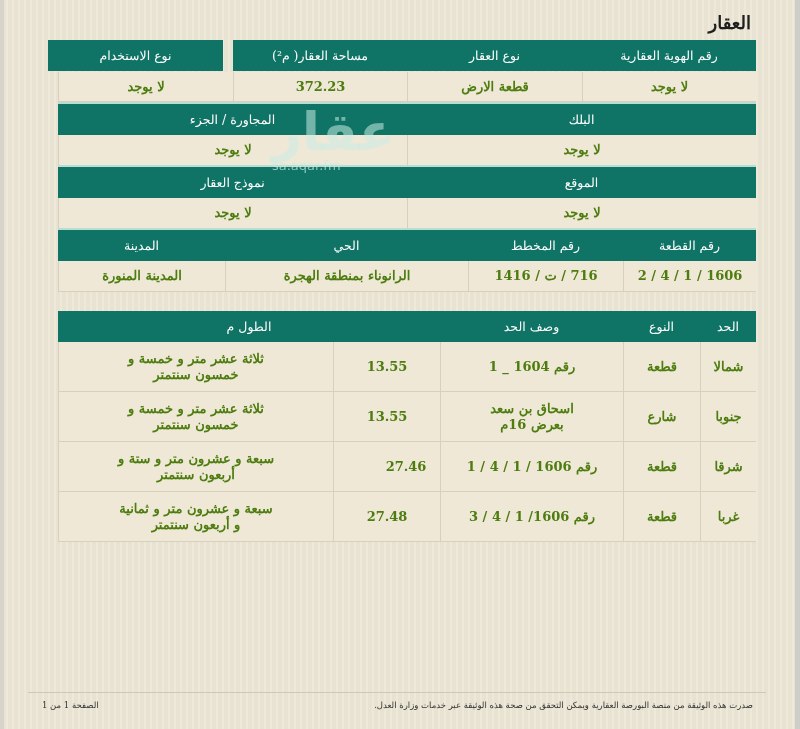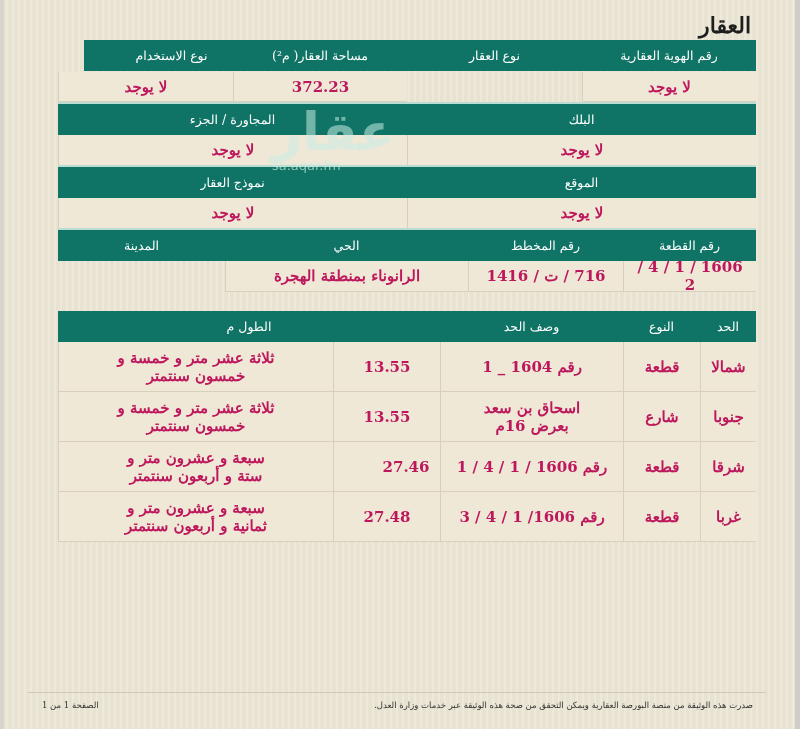--- a/index.html
+++ b/index.html
@@ -13,33 +13,33 @@
   .page {
     position: absolute; left: 0; top: 0; width: 795px; height: 729px;
     background: #ece6d5;
     background-image: repeating-linear-gradient(90deg, rgba(255,255,255,0.10) 0px, rgba(255,255,255,0.10) 2px, rgba(0,0,0,0.015) 2px, rgba(0,0,0,0.015) 6px);
   }
   .edge-left { position: absolute; left: 0; top: 0; width: 4px; height: 729px; background: #d8d4cb; }
   .edge-right { position: absolute; left: 795px; top: 0; width: 5px; height: 729px; background: #cfcdc9; }
 
   .section-title {
     position: absolute; right: 44px; top: 12px;
-    font-size: 22px; font-weight: bold; direction: rtl;
+    font-size: 18px; font-weight: bold; direction: rtl;
   }
 
   .grid { position: absolute; left: 58px; width: 698px; direction: rtl; }
   .hdr {
     position: absolute; height: 31px; background: #0f7465;
     color: #ffffff; font-size: 12.5px; display: flex; align-items: center; justify-content: center;
   }
   .cell {
-    position: absolute; background: #efe8d7; font-size: 15px; font-weight: bold;
+    position: absolute; background: #efe8d7; font-size: 13px; font-weight: bold;
     display: flex; align-items: center; justify-content: center; text-align: center;
     border-left: 1px solid #d8d0bd; border-bottom: 1px solid #d8d0bd;
-    line-height: 1.2; padding: 0 6px; color: #be185d;
+    line-height: 1.2; padding: 0 6px; color: #4d7c0f;
   }
   .sep { position: absolute; height: 2px; background: #b9dcd3; left: 0; width: 698px; }
 
   .watermark {
     position: absolute; left: 272px; top: 104px; width: 140px; height: 90px;
     pointer-events: none; text-align: left;
   }
   .wm-main { font-family: "DejaVu Sans", sans-serif; font-size: 52px; line-height: 56px; color: rgba(200,235,228,0.55); font-weight: bold; }
   .wm-url { font-family: "DejaVu Sans", sans-serif; font-size: 13px; color: rgba(200,235,228,0.7); margin-top: -2px; }
 
@@ -53,22 +53,23 @@
 <div class="page">
   <div class="edge-left"></div>
   <div class="edge-right"></div>
 
   <div class="section-title">العقار</div>
 
   <div class="grid" style="top:40px;height:62px;">
     <div class="hdr" style="right:0;width:174px;top:0;">رقم الهوية العقارية</div>
     <div class="hdr" style="right:174px;width:175px;top:0;">نوع العقار</div>
     <div class="hdr" style="right:349px;width:174px;top:0;">مساحة العقار( م²)</div>
-    <div class="hdr" style="right:497px;width:175px;top:0;">نوع الاستخدام</div>
+    <div class="hdr" style="right:533px;width:175px;top:0;">نوع الاستخدام</div>
     <div class="cell" style="right:0;width:174px;top:32px;height:30px;">لا يوجد</div>
+    <div class="cell" style="right:174px;width:175px;top:32px;height:30px;">قطعة الارض</div>
     <div class="cell" style="right:349px;width:174px;top:32px;height:30px;">372.23</div>
     <div class="cell" style="right:523px;width:175px;top:32px;height:30px;">لا يوجد</div>
   </div>
   <div class="sep" style="top:102px;left:58px;"></div>
 
   <div class="grid" style="top:104px;height:62px;">
     <div class="hdr" style="right:0;width:349px;top:0;">البلك</div>
     <div class="hdr" style="right:349px;width:349px;top:0;">المجاورة / الجزء</div>
     <div class="cell" style="right:0;width:349px;top:31px;height:31px;">لا يوجد</div>
     <div class="cell" style="right:349px;width:349px;top:31px;height:31px;">لا يوجد</div>
@@ -84,20 +85,21 @@
   <div class="sep" style="top:228px;left:58px;"></div>
 
   <div class="grid" style="top:230px;height:62px;">
     <div class="hdr" style="right:0;width:133px;top:0;">رقم القطعة</div>
     <div class="hdr" style="right:133px;width:155px;top:0;">رقم المخطط</div>
     <div class="hdr" style="right:288px;width:243px;top:0;">الحي</div>
     <div class="hdr" style="right:531px;width:167px;top:0;">المدينة</div>
     <div class="cell" style="right:0;width:133px;top:31px;height:31px;">1606 / 1 / 4 / 2</div>
     <div class="cell" style="right:133px;width:155px;top:31px;height:31px;">716 / ت / 1416</div>
     <div class="cell" style="right:288px;width:243px;top:31px;height:31px;">الرانوناء بمنطقة الهجرة</div>
+    <div class="cell" style="right:531px;width:167px;top:31px;height:31px;">المدينة المنورة</div>
   </div>
 
   <div class="grid" style="top:311px;height:231px;">
     <div class="hdr" style="right:0;width:56px;top:0;">الحد</div>
     <div class="hdr" style="right:56px;width:77px;top:0;">النوع</div>
     <div class="hdr" style="right:133px;width:183px;top:0;">وصف الحد</div>
     <div class="hdr" style="right:316px;width:382px;top:0;">الطول م</div>
 
     <div class="cell" style="right:0;width:56px;top:31px;height:50px;">شمالا</div>
     <div class="cell" style="right:56px;width:77px;top:31px;height:50px;">قطعة</div>

